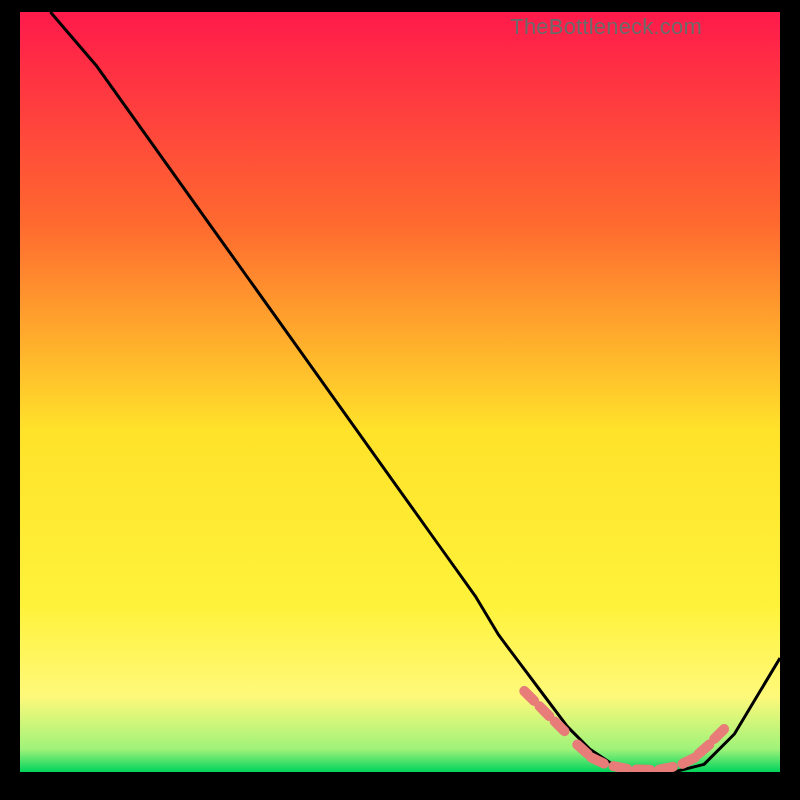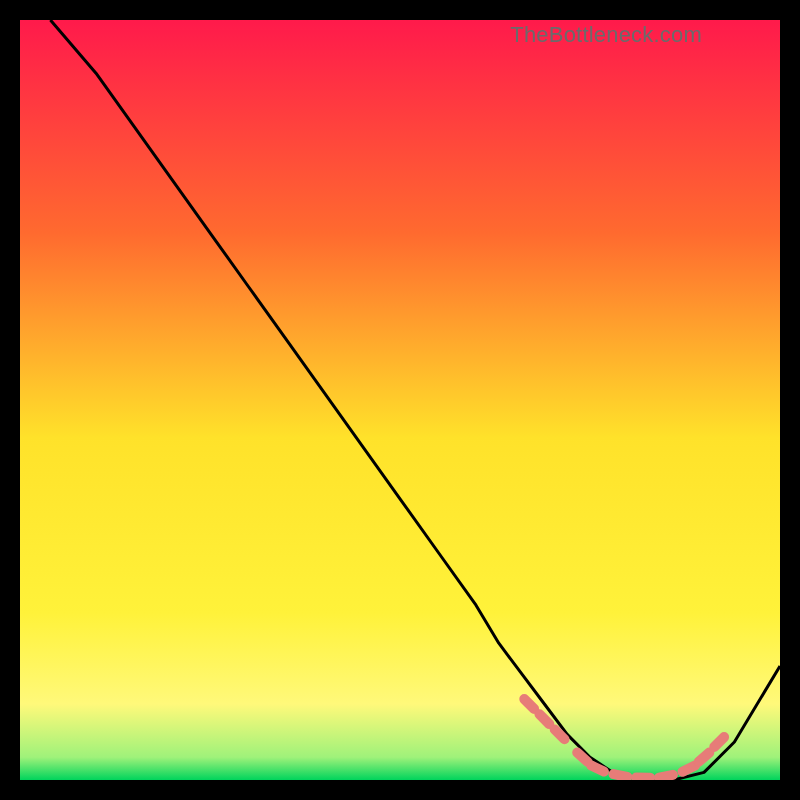--- a/index.html
+++ b/index.html
@@ -6,21 +6,21 @@
     margin: 0;
     padding: 0;
     width: 800px;
     height: 800px;
     background: #000;
     overflow: hidden;
   }
   .frame {
     position: absolute;
     left: 20px;
-    top: 20px;
+    top: 12px;
     width: 688px;
     height: 760px;
     background: #000;
     border-radius: 23px;
   }
   .watermark {
     position: absolute;
     top: 2px;
     right: 6px;
     font-family: Arial, Helvetica, sans-serif;

